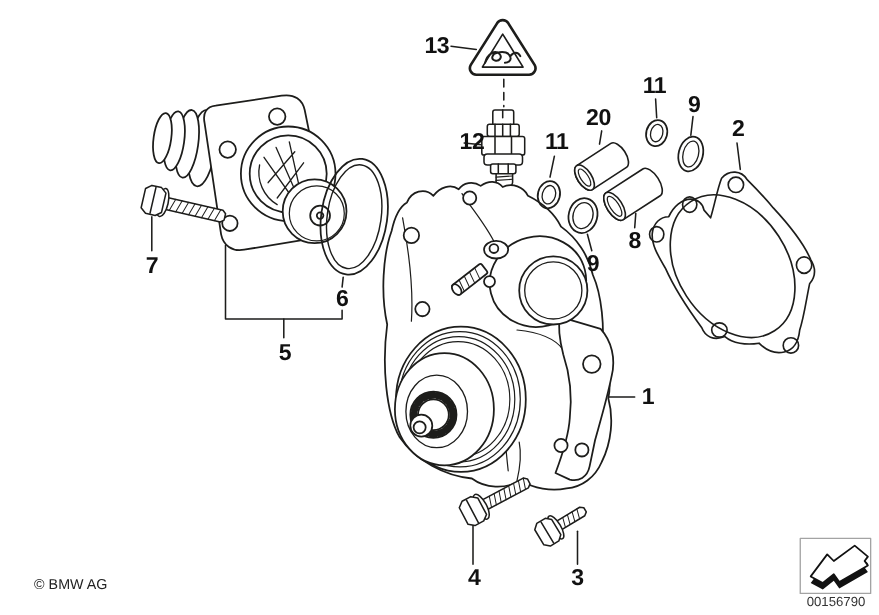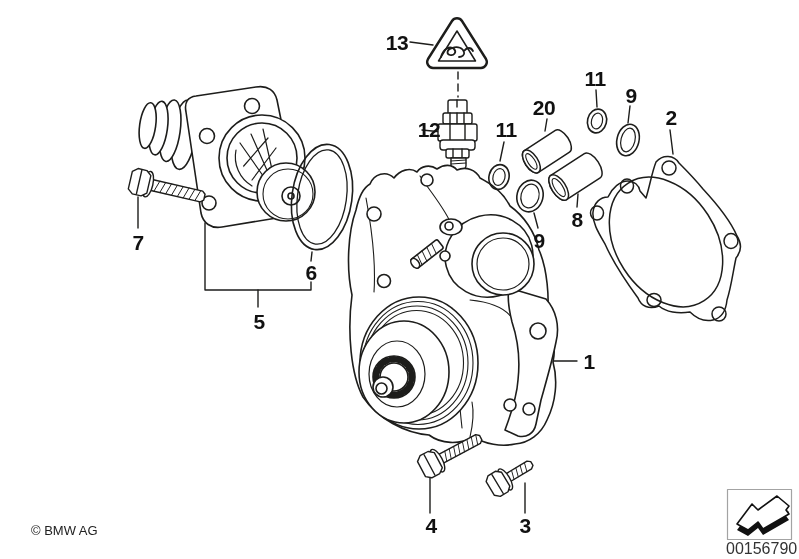--- a/index.html
+++ b/index.html
@@ -13,21 +13,21 @@
     font-family:"Liberation Sans", sans-serif;
     font-weight:bold; font-size:21px; color:#111; line-height:1;
     letter-spacing:-0.5px; cursor:pointer; user-select:none;
   }
   .copyright {
     position:absolute; left:31px; top:523px;
     font-size:13px; color:#222; font-weight:500;
   }
   .image-number {
     position:absolute; left:726px; top:540px; width:68px; text-align:center;
-    font-size:16px; color:#333;
+    font-size:12px; color:#333;
   }
 </style>
 </head>
 <body>
 
 <div class="stage">
 
 <svg class="drawing" width="799" height="559" viewBox="0 0 799 559" fill="none" stroke="#1d1d1b" stroke-width="1.6" stroke-linecap="round" stroke-linejoin="round">
 
   <g stroke-width="1.4">

